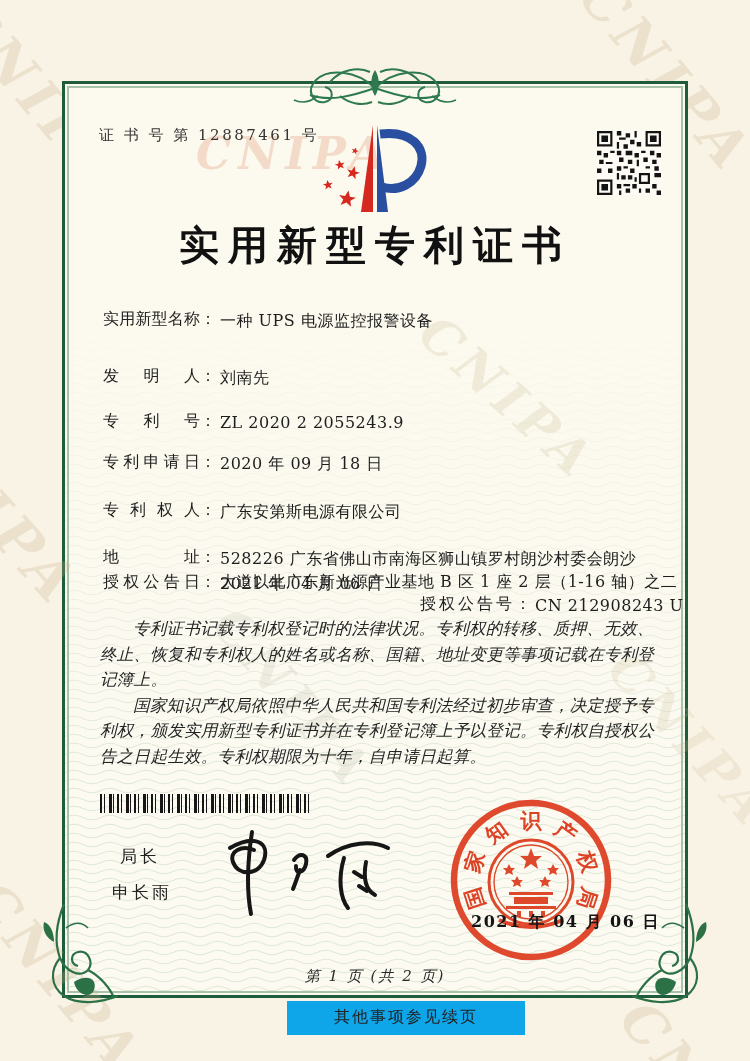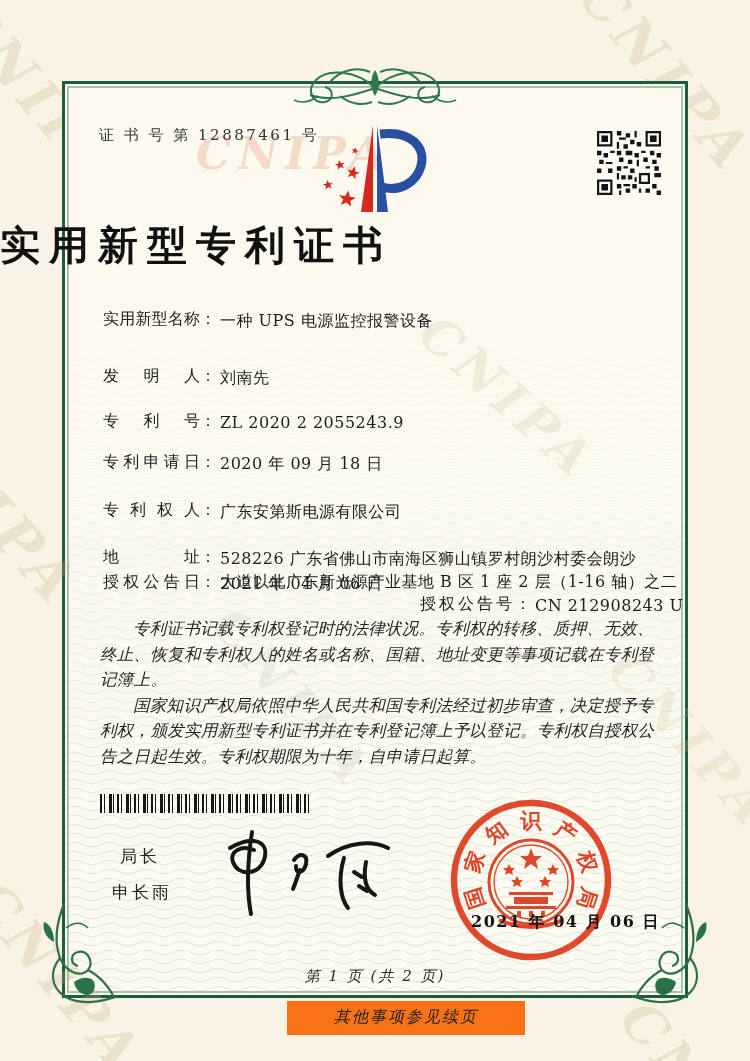--- a/index.html
+++ b/index.html
@@ -30,21 +30,21 @@
     position:absolute;left:0;top:0;width:100%;height:100%;
     background:linear-gradient(180deg,#fcf9ee 0%,rgba(252,249,238,.92) 28%,rgba(252,249,238,.45) 55%,rgba(252,249,238,0) 78%);
   }
   .orn{position:absolute;z-index:3;}
   
   .abs{position:absolute;z-index:4;}
   .cert-no{left:99px;top:126px;font-size:15px;letter-spacing:2.5px;color:#333;}
   .qr{left:597px;top:131px;}
   .logo{left:314px;top:121px;}
   .title{
-    left:0;right:0;top:218px;
+    left:0;right:0;top:218px;text-align:center;
     font-size:40px;font-weight:bold;letter-spacing:9px;color:#111;
   }
   .row{left:103px;font-size:16px;color:#1e1e1e;}
   .flabel{display:inline-block;width:97px;text-align:justify;text-align-last:justify;}
   .colon{display:inline-block;margin-right:4px;}
   .fvalue{display:inline-block;vertical-align:top;white-space:pre-line;max-width:475px;line-height:23px;letter-spacing:.5px;}
   .paras{left:100px;top:616px;width:558px;font-size:16.5px;line-height:25.5px;
          font-style:italic;color:#242424;letter-spacing:.3px;}
   .paras p{margin:0;text-indent:2em;}
   .barcode{
@@ -54,22 +54,22 @@
   }
   .sig-title{left:120px;top:845px;font-size:17px;letter-spacing:3px;color:#222;
              font-family:"DejaVu Sans","Liberation Sans",sans-serif;}
   .sig-name{left:112px;top:881px;font-size:17px;letter-spacing:3px;color:#222;
             font-family:Liberation Mono, monospace;}
   .signature{left:196px;top:816px;}
   .seal{left:441px;top:790px;z-index:5;}
   .seal-date{left:471px;top:912px;z-index:6;font-size:16px;letter-spacing:1.5px;color:#141414;font-weight:bold;}
   .footer-page{left:0;right:0;top:967px;text-align:center;font-size:15px;letter-spacing:2px;color:#2a2a2a;z-index:6;font-style:italic;}
   .note-box{
-    left:287px;top:1001px;width:238px;height:34px;background:#f97316;z-index:6;
-    text-align:center;line-height:32px;font-size:16px;font-style:italic;color:#222;letter-spacing:2px;
+    left:287px;top:1001px;width:238px;height:34px;background:#0ea5e9;z-index:6;
+    text-align:center;line-height:32px;font-size:16px;color:#222;letter-spacing:2px;
   }
 </style>
 </head>
 <body>
 
 <div class="wm" style="left:-14px;top:-16px;font-size:55px;transform:rotate(50deg);">CNIPA</div>
 <div class="wm" style="left:616px;top:-36px;font-size:55px;transform:rotate(50deg);">CNIPA</div>
 <div class="wm" style="left:196px;top:128px;font-size:44px;color:rgba(224,140,105,.28);z-index:2;">CNIPA</div>
 <div class="wm" style="left:447px;top:303px;font-size:50px;transform:rotate(42deg);color:rgba(205,190,150,.25);z-index:2;">CNIPA</div>
 <div class="wm" style="left:-70px;top:392px;font-size:58px;transform:rotate(48deg);z-index:2;">CNIPA</div>

